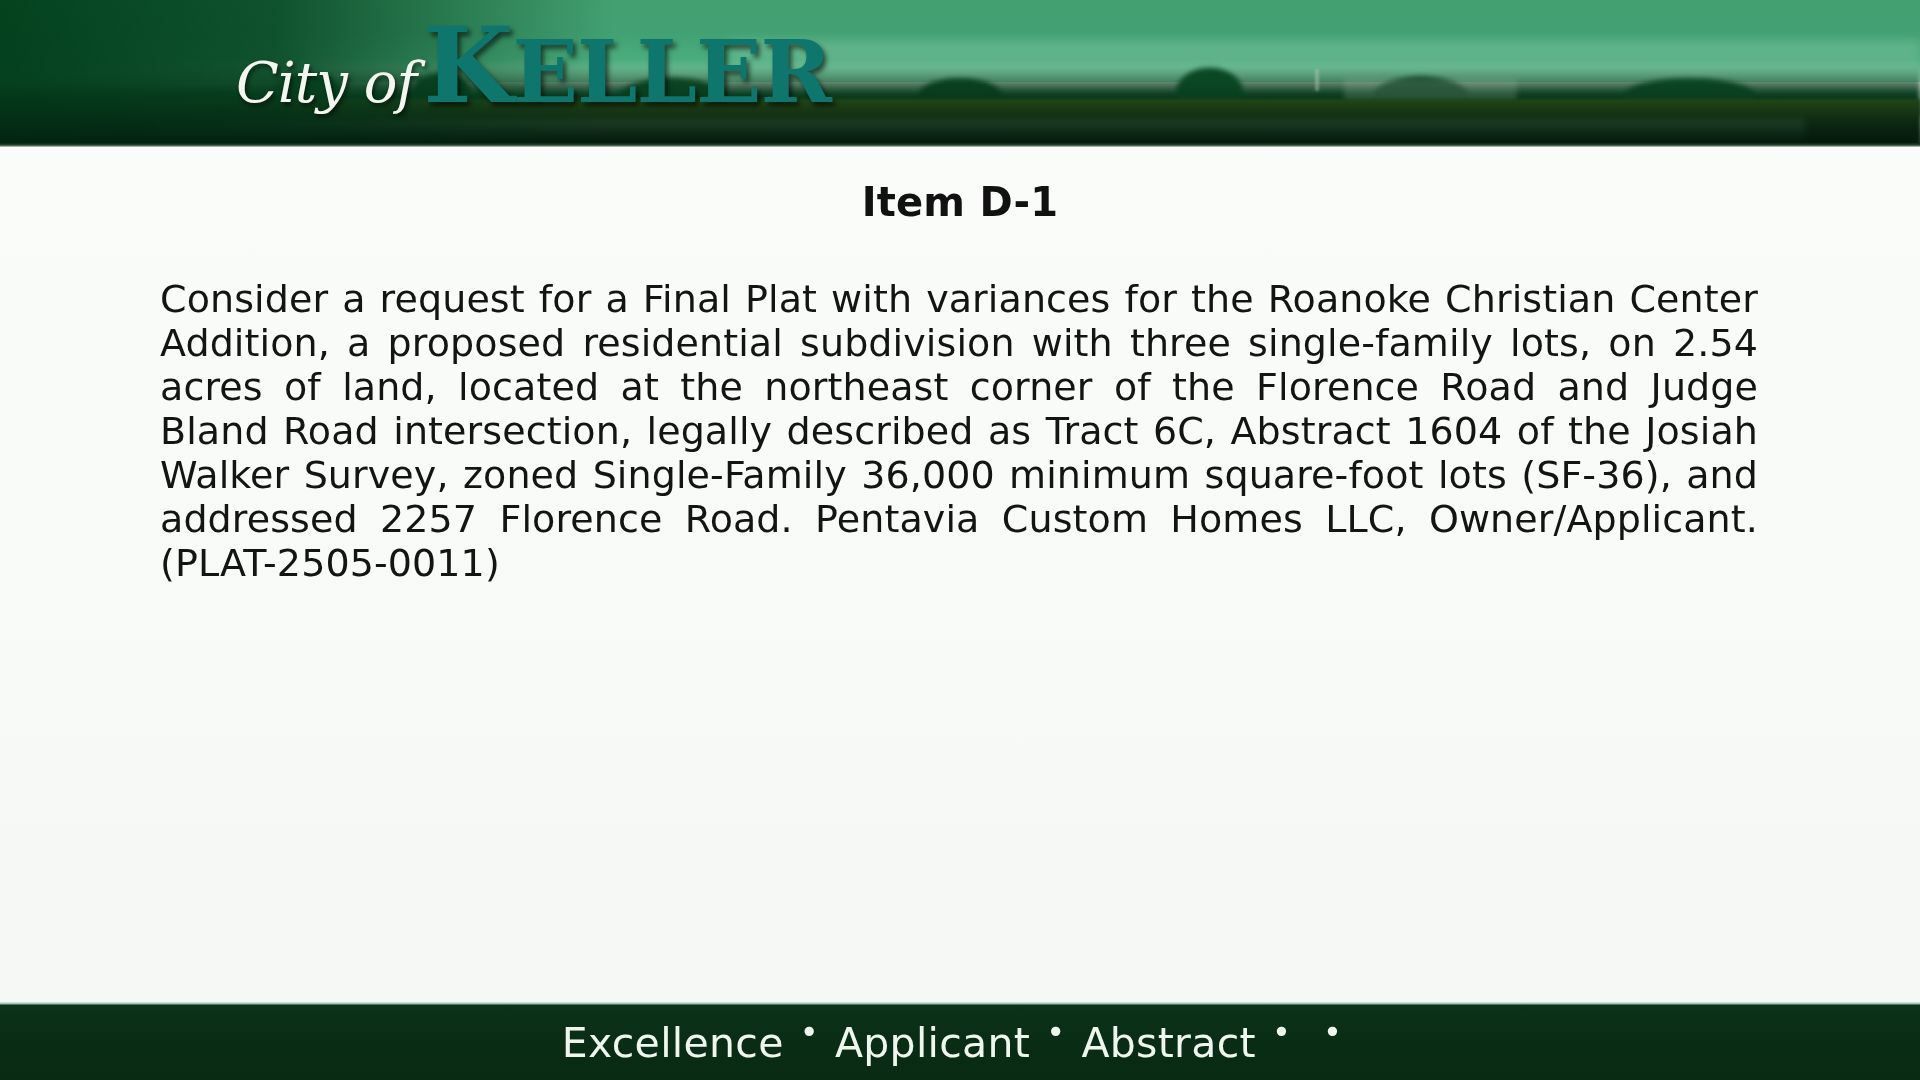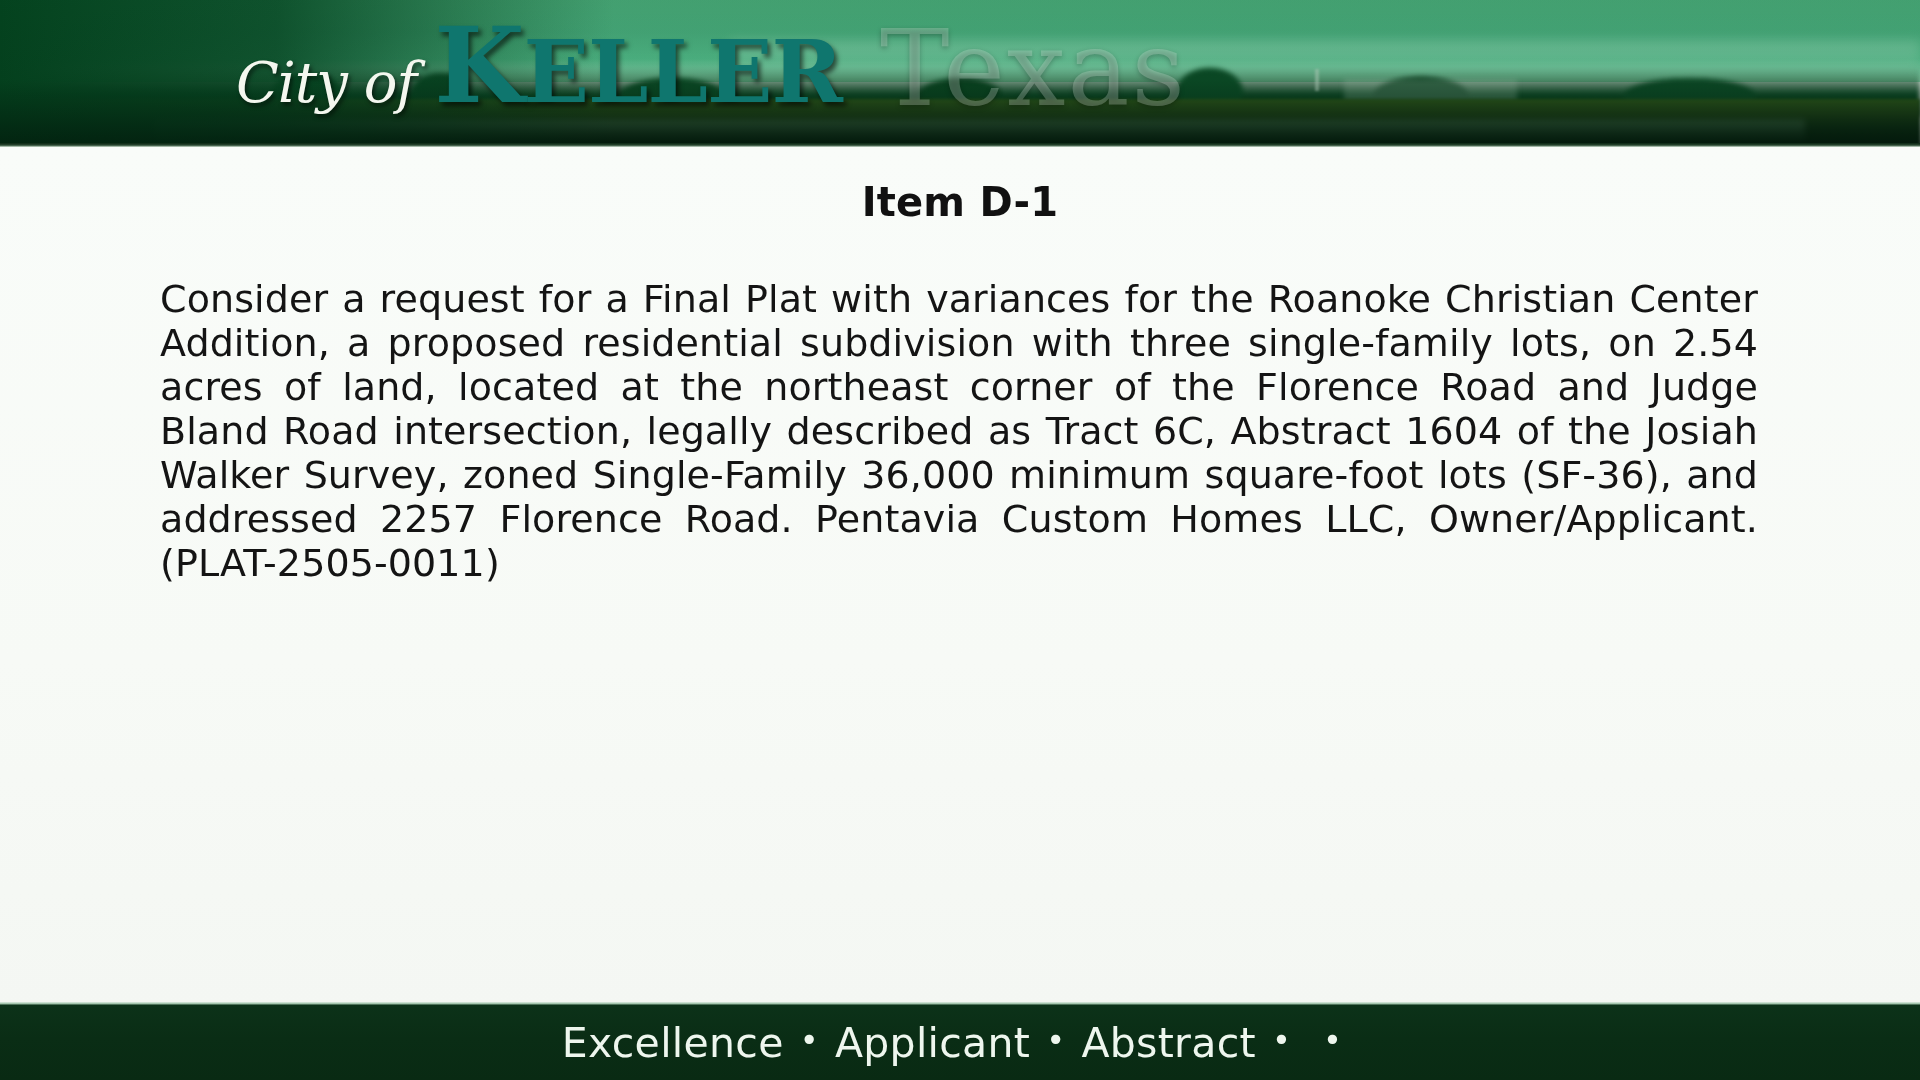--- a/index.html
+++ b/index.html
@@ -137,21 +137,21 @@
     align-items: baseline;
     white-space: nowrap;
     user-select: none;
   }
   #logo .city-of {
     font-family: "DejaVu Serif", "Liberation Serif", serif;
     font-style: italic;
     font-size: 56px;
     color: #f4f7ef;
     text-shadow: 2px 3px 4px rgba(0,0,0,.55);
-    margin-right: 18px;
+    margin-right: 7px;
     letter-spacing: -1px;
   }
   #logo .keller {
     font-family: "DejaVu Serif", "Liberation Serif", serif;
     font-weight: 700;
     font-size: 86px;
     line-height: .96;
     color: #0f766e;
     text-shadow: 3px 4px 5px rgba(0,0,0,.6);
     letter-spacing: -1px;
@@ -226,21 +226,20 @@
     height: 3px;
     background: linear-gradient(180deg, #dfeee2 0%, #9cbfa6 60%, #1d4129 100%);
   }
   #footer-text {
     font-family: "DejaVu Sans", "Liberation Sans", sans-serif;
     font-size: 41px;
     color: #eef6ee;
     letter-spacing: .3px;
     white-space: nowrap;
     display: flex;
-    align-items: center;
     gap: 0;
   }
   #footer-text .sep {
     display: inline-block;
     margin: 0 16px;
     font-size: 32px;
     line-height: 1;
     position: relative;
     top: -3px;
   }
@@ -258,21 +257,20 @@
       <div class="scene-treeline"></div>
       <div class="scene-steeple"></div>
       <div class="scene-building"></div>
       <div class="scene-ground"></div>
       <div class="scene-water"></div>
       <div class="scene-reeds"></div>
       <div class="scene-left-fade"></div>
       <div class="scene-vignette"></div>
     </div>
 
-    <div id="texas-watermark">Texas</div>
 
     <div id="logo">
       <span class="city-of">City of</span>
       <span class="keller"><span class="cap">K</span>ELLER</span>
     </div>
   </div>
   <div id="banner-edge"></div>
 
   <div id="slide-body">
     <div id="slide-title">Item D-1</div>

